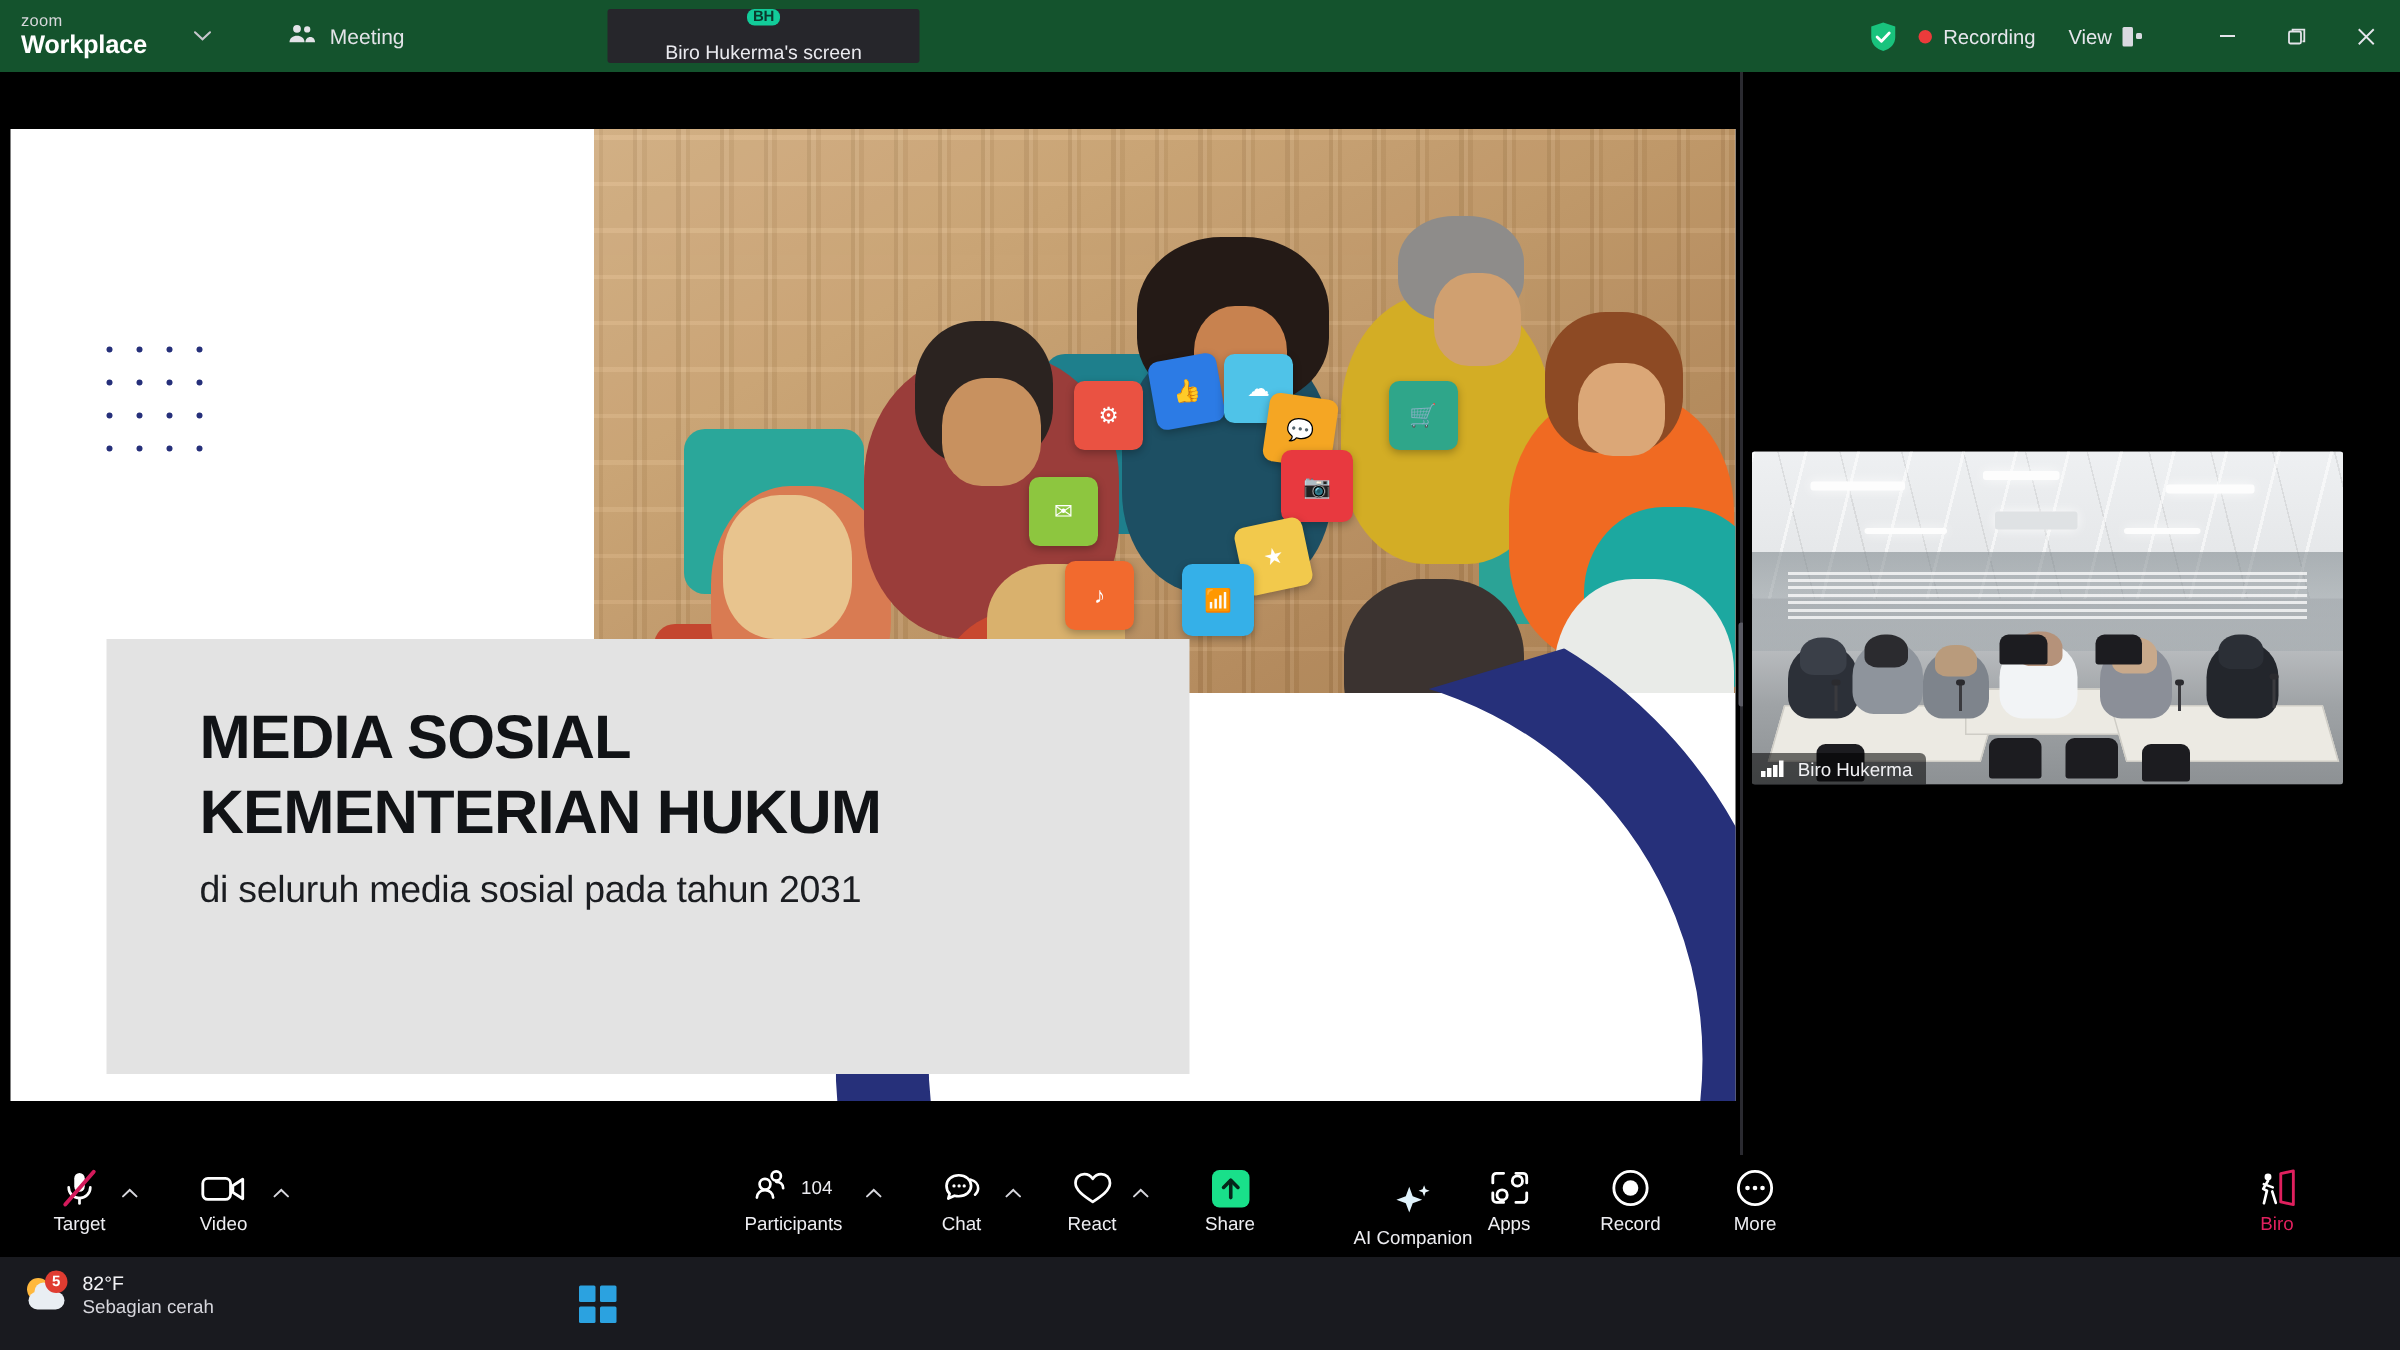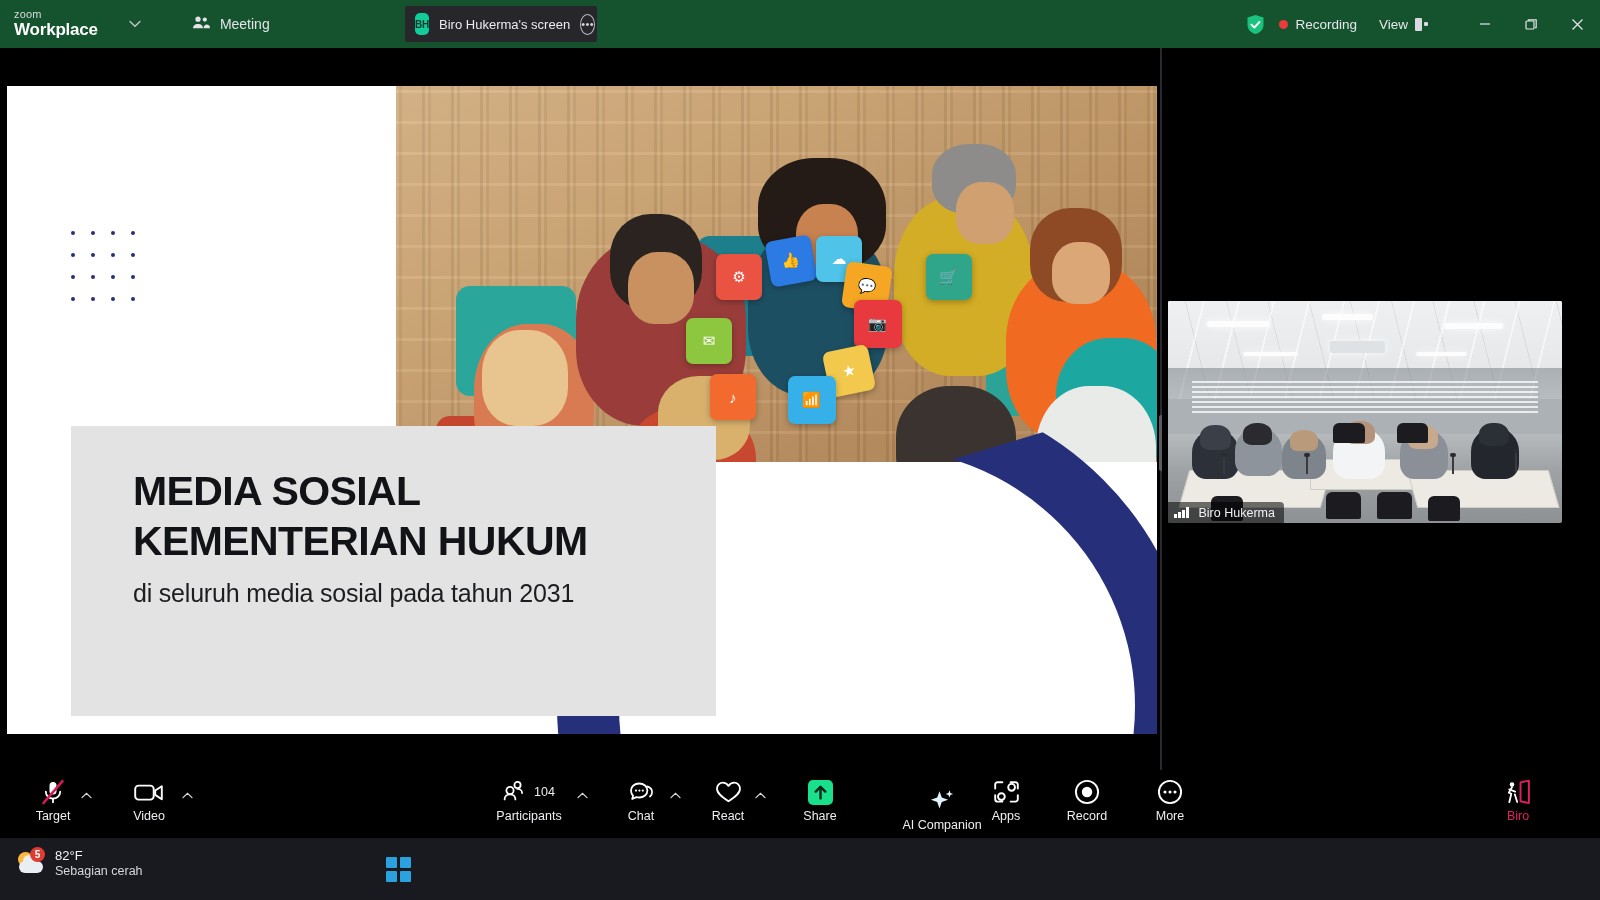--- a/index.html
+++ b/index.html
@@ -23,24 +23,25 @@
     margin-left: 26px; color: #c6c6cc; font-size: 12px;
     width: 22px; height: 22px; display: flex; align-items: center; justify-content: center;
     border-radius: 4px; cursor: pointer;
   }
   .tb-meeting {
     margin-left: 38px; display: flex; align-items: center; gap: 9px;
     color: #e3e3e8; font-size: 14px; cursor: pointer;
     padding: 4px 8px; border-radius: 6px;
   }
   .share-pill {
-    position: absolute; left: 405px; top: 6px; width: 192px; height: 36px;
+    position: absolute; left: 405px; top: 6px; width: 208px; height: 36px;
     background: #26262b; border-radius: 2px;
     display: flex; align-items: center; padding: 0 10px; gap: 10px;
     cursor: pointer;
+    flex-direction: column;
   }
   .bh-badge {
     width: 22px; height: 22px; border-radius: 5px; background: #12cc9a;
     color: #0a3b2e; font-size: 10px; font-weight: 700;
     display: flex; align-items: center; justify-content: center;
     letter-spacing: -.2px;
   }
   .share-pill .sp-label { color: #eaeaef; font-size: 13px; flex: 1; white-space: nowrap; }
   .dots-btn {
     width: 21px; height: 21px; border-radius: 50%;
@@ -117,21 +118,21 @@
   
   .arcwrap { position: absolute; left: 500px; top: 300px; width: 660px; height: 348px; overflow: hidden; }
   .arc {
     position: absolute; left: 50px; top: 0px; width: 640px; height: 640px;
     border-radius: 50%; border: 62px solid #26307a;
     clip-path: polygon(0% 100%, 0% 30%, 100% 0%, 100% 100%);
   }
 
   
   .textcard {
-    position: absolute; left: 64px; top: 340px; width: 645px; height: 290px;
+    position: absolute; left: 64px; top: 340px; width: 722px; height: 290px;
     background: #e3e3e3;
   }
   .tc-inner { padding: 40px 0 0 62px; }
   .t-head {
     color: #111316; font-weight: 700; font-size: 41px; line-height: 1.23;
     letter-spacing: -.6px; white-space: nowrap;
   }
   .t-target {
     color: #111316; font-size: 39px; line-height: 1.18; margin-top: 6px;
     letter-spacing: -.5px; white-space: nowrap;

